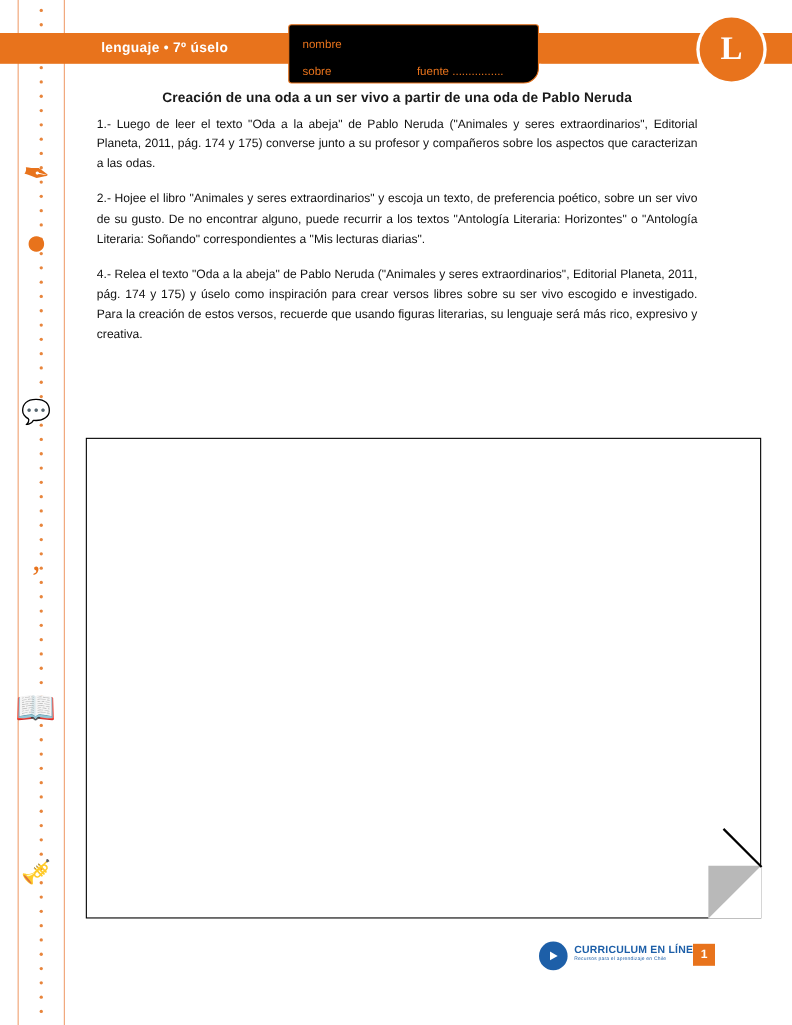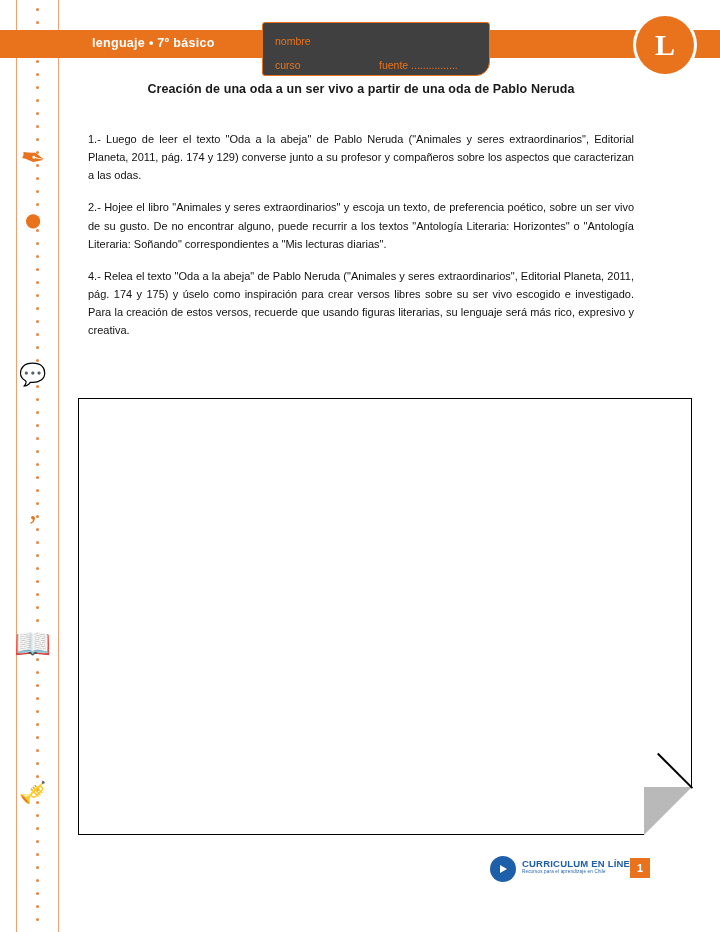--- a/index.html
+++ b/index.html
@@ -76,21 +76,21 @@
 
   
   .idbox {
     position: absolute;
     left: 262px;
     top: 22px;
     width: 228px;
     height: 54px;
     border: 1px solid #e8731c;
     border-radius: 3px 3px 14px 3px;
-    background: #404040;
+    background: #000000;
     box-sizing: border-box;
   }
   .idbox .lbl {
     position: absolute;
     font-size: 10.5px;
     color: #e8731c;
   }
   .idbox .nombre { left: 12px; top: 12px; }
   .idbox .curso  { left: 12px; top: 36px; }
   .idbox .fecha  { left: 116px; top: 36px; }
@@ -129,21 +129,21 @@
     position: absolute;
     left: 88px;
     top: 82px;
     width: 546px;
   }
   .doc-title {
     font-size: 12.5px;
     font-weight: bold;
     color: #1a1a1a;
     text-align: center;
-    margin: 0 0 34px 0;
+    margin: 0 0 8px 0;
     letter-spacing: 0.1px;
   }
   .para {
     font-size: 11px;
     line-height: 1.65;
     color: #111111;
     text-align: justify;
     margin: 0 0 14px 0;
   }
 
@@ -313,34 +313,34 @@
 
   <div class="rail-icon" style="top:140px; font-size:30px; transform:rotate(12deg);">✒</div>
   <div class="rail-icon" style="top:212px; font-size:14px;">⬤</div>
   <div class="rail-icon" style="top:362px; font-size:22px;">💬</div>
   <div class="rail-icon" style="top:492px; font-size:30px; font-family:'Liberation Serif',serif;">,</div>
   <div class="rail-icon" style="top:626px; font-size:30px;">📖</div>
   <div class="rail-icon" style="top:780px; font-size:22px;">🎺</div>
 </div>
 
 <div class="top-band"></div>
-<div class="band-label">lenguaje  •  7º básico</div>
+<div class="band-label">lenguaje  •  7º úselo</div>
 
 <div class="idbox-mask"></div>
 <div class="idbox">
   <div class="lbl nombre">nombre</div>
-  <div class="lbl curso">curso</div>
+  <div class="lbl curso">sobre</div>
   <div class="lbl fecha">fuente ................</div>
 </div>
 
 <div class="logo-circle">L</div>
 
 <div class="content">
   <h1 class="doc-title">Creación de una oda a un ser vivo a partir de una oda de Pablo Neruda</h1>
-  <p class="para">1.- Luego de leer el texto "Oda a la abeja" de Pablo Neruda ("Animales y seres extraordinarios", Editorial Planeta, 2011, pág. 174 y 129) converse junto a su profesor y compañeros sobre los aspectos que caracterizan a las odas.</p>
+  <p class="para">1.- Luego de leer el texto "Oda a la abeja" de Pablo Neruda ("Animales y seres extraordinarios", Editorial Planeta, 2011, pág. 174 y 175) converse junto a su profesor y compañeros sobre los aspectos que caracterizan a las odas.</p>
   <p class="para">2.- Hojee el libro "Animales y seres extraordinarios" y escoja un texto, de preferencia poético, sobre un ser vivo de su gusto.  De no encontrar alguno, puede recurrir a los textos "Antología Literaria: Horizontes" o "Antología Literaria: Soñando" correspondientes a "Mis lecturas diarias".</p>
   <p class="para">4.- Relea el texto "Oda a la abeja" de Pablo Neruda ("Animales y seres extraordinarios", Editorial Planeta, 2011, pág. 174 y 175) y úselo como inspiración para crear versos libres sobre su ser vivo escogido e investigado. Para la creación de estos versos, recuerde que usando figuras literarias, su lenguaje será más rico, expresivo y creativa.</p>
 </div>
 
 <div class="answer-box">
   <div class="fold"></div>
   <div class="fold-edge"></div>
 </div>
 
 <div class="footer">

